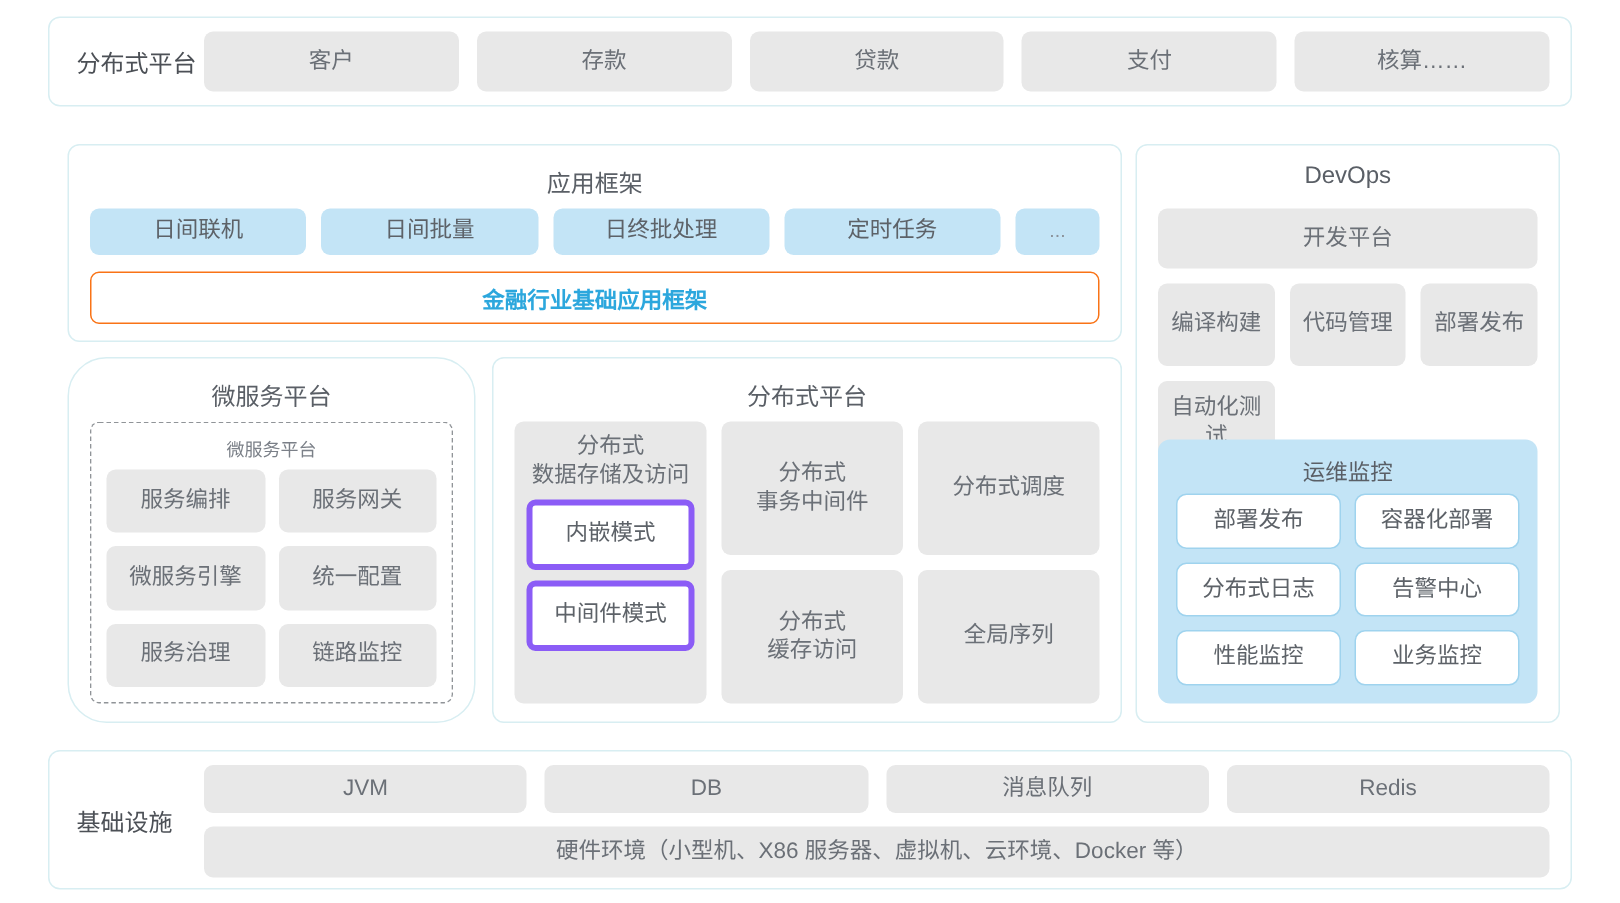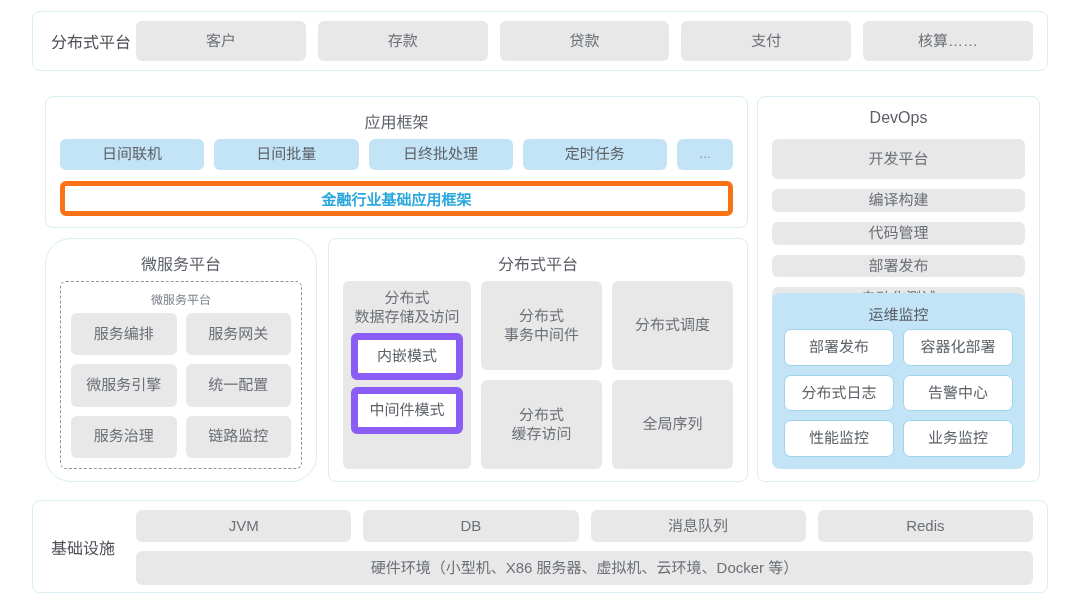--- a/index.html
+++ b/index.html
@@ -46,21 +46,21 @@
     line-height: 1.25;
     box-sizing: border-box;
     padding: 2px 4px;
   }
   .chip.blue {
     background: #c3e4f6;
     color: #5d6268;
   }
   .chip.white-blue {
     background: #ffffff;
-    border: 7px solid #8b5cf6;
+    border: 4px solid #8b5cf6;
     border-radius: 6px;
     color: #5d6268;
   }
 
   .card-title {
     position: absolute;
     left: 0;
     right: 0;
     text-align: center;
     font-size: 16px;
@@ -87,21 +87,21 @@
   #card-appframework .card-title { top: 12px; }
   #appframework-chips {
     position: absolute; left: 14px; right: 14px; top: 42px; height: 31px;
     display: flex; gap: 10px;
   }
   #appframework-chips .chip { height: 31px; }
   #appframework-chips .chip.wide { flex: 1; }
   #appframework-chips .chip.narrow { width: 56px; font-size: 13px; color: #8a9099; }
   #appframework-banner {
     position: absolute; left: 14px; right: 14px; top: 84px; height: 35px;
-    border: 5px solid #f97316;
+    border: 1px solid #f97316;
     border-radius: 6px;
     background: #ffffff;
     display: flex; align-items: center; justify-content: center;
     color: #2ca7dd;
     font-size: 15px;
     font-weight: bold;
     box-sizing: border-box;
   }
 
   
@@ -169,21 +169,21 @@
 
   
   #card-devops { left: 757px; top: 96px; width: 283px; height: 386px; }
   #card-devops .card-title { top: 12px; }
   #devops-platform {
     position: absolute; left: 14px; right: 14px; top: 42px; height: 40px;
   }
   #devops-grid {
     position: absolute; left: 14px; right: 14px; top: 92px; height: 120px;
     display: grid;
-    grid-template-columns: 1fr;
+    grid-template-columns: 1fr 1fr 1fr;
     grid-template-rows: 1fr 1fr;
     gap: 10px;
   }
   #devops-monitor {
     position: absolute; left: 14px; right: 14px; top: 196px; bottom: 12px;
     background: #c3e4f6;
     border-radius: 8px;
     box-sizing: border-box;
   }
   #devops-monitor .monitor-title {

